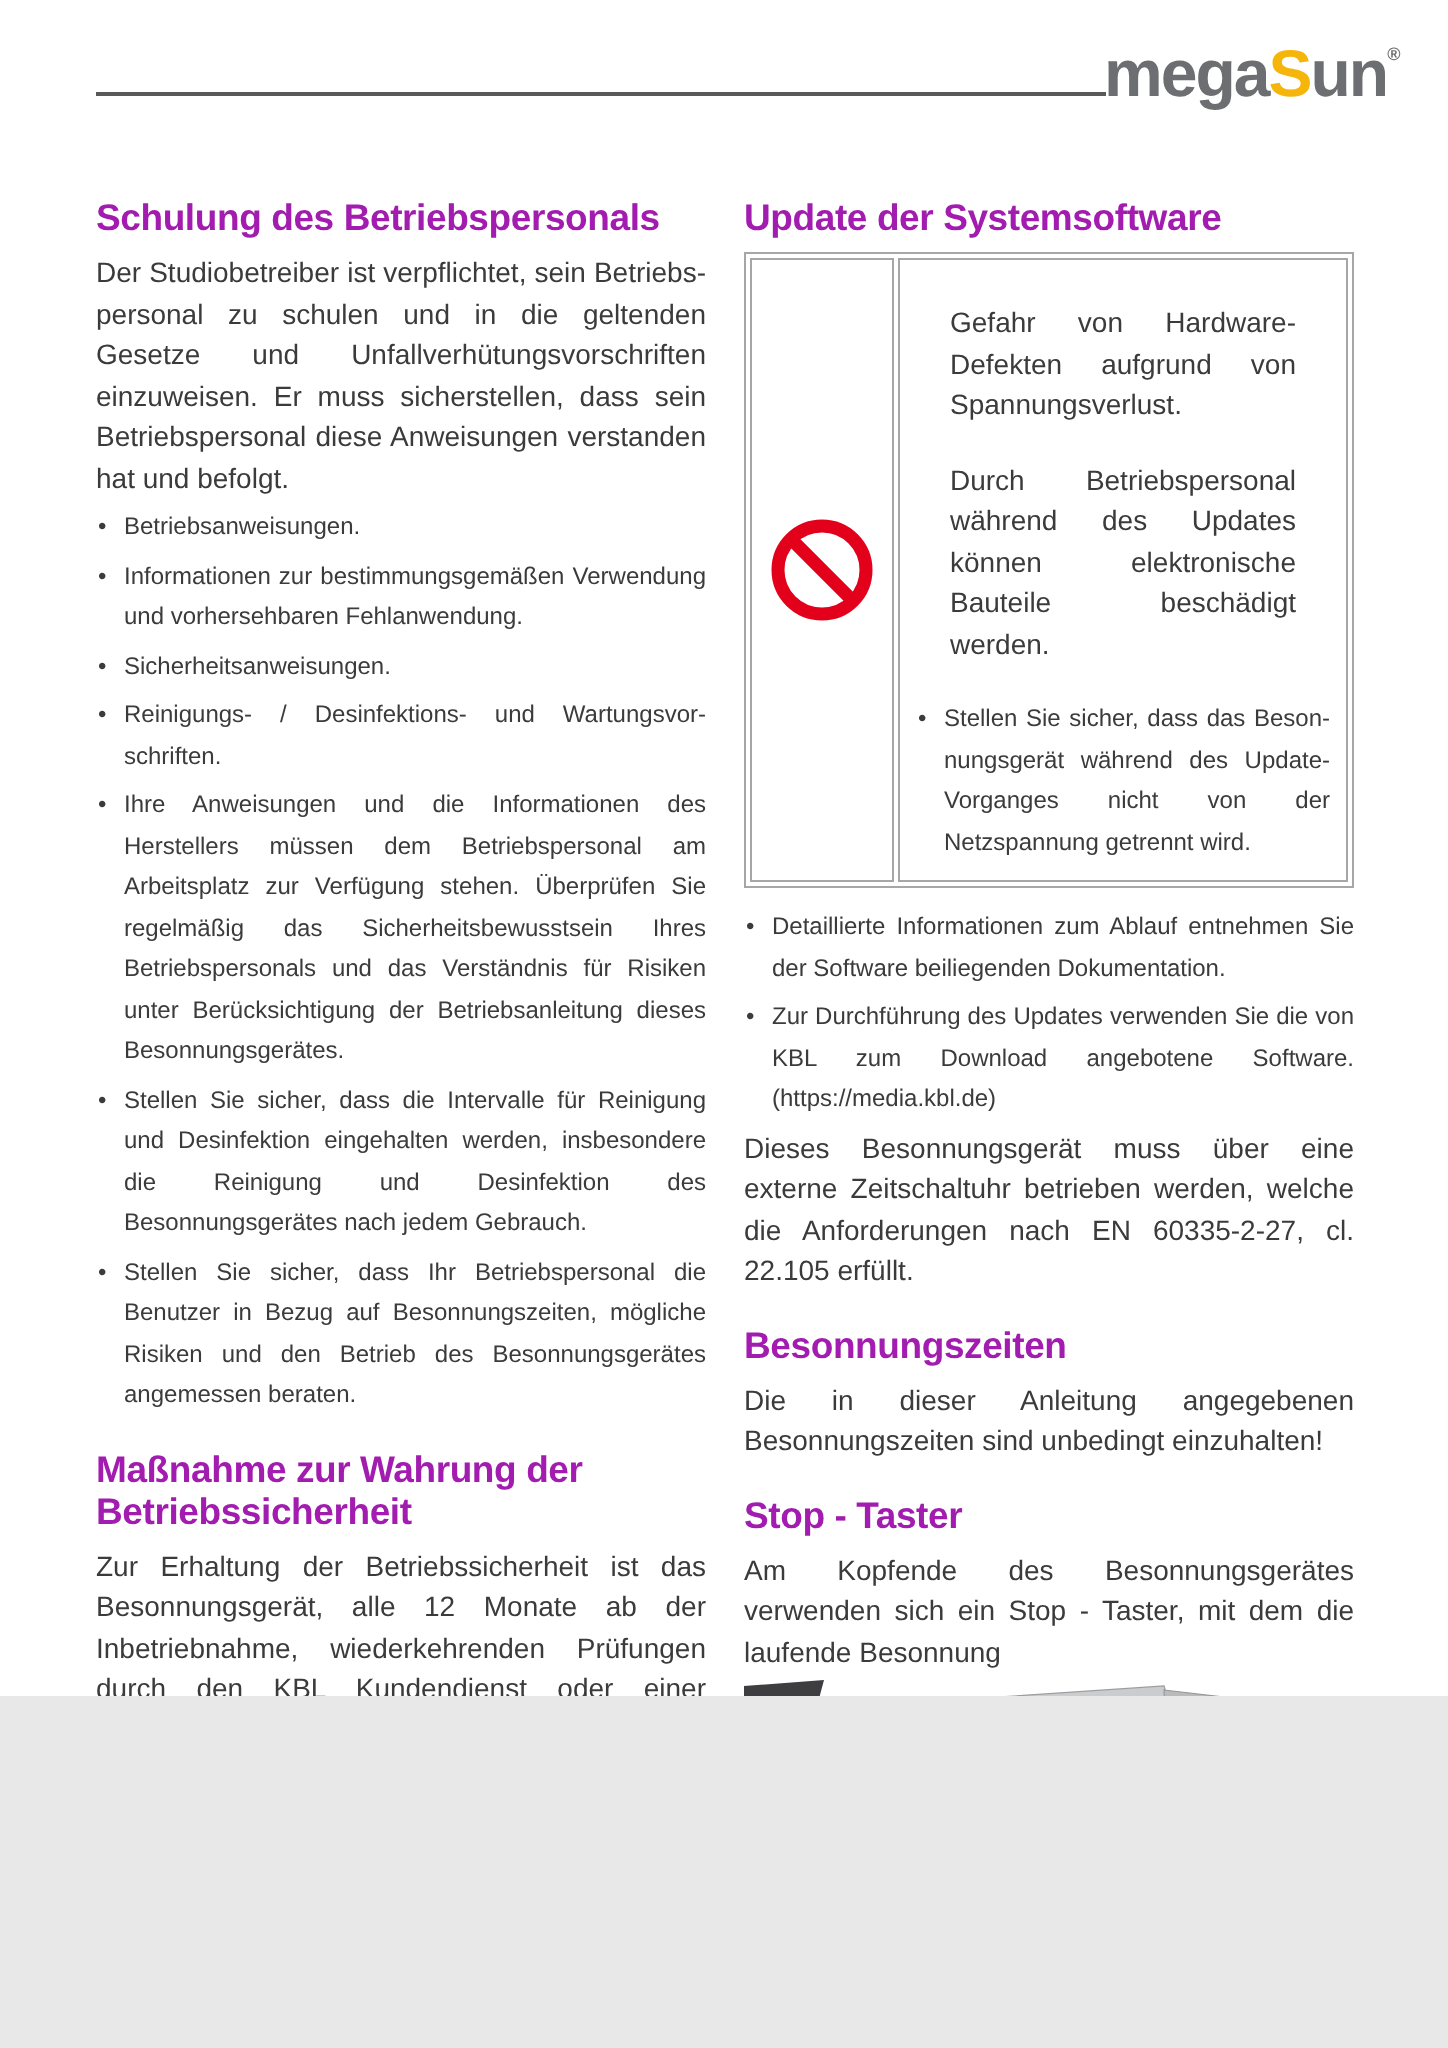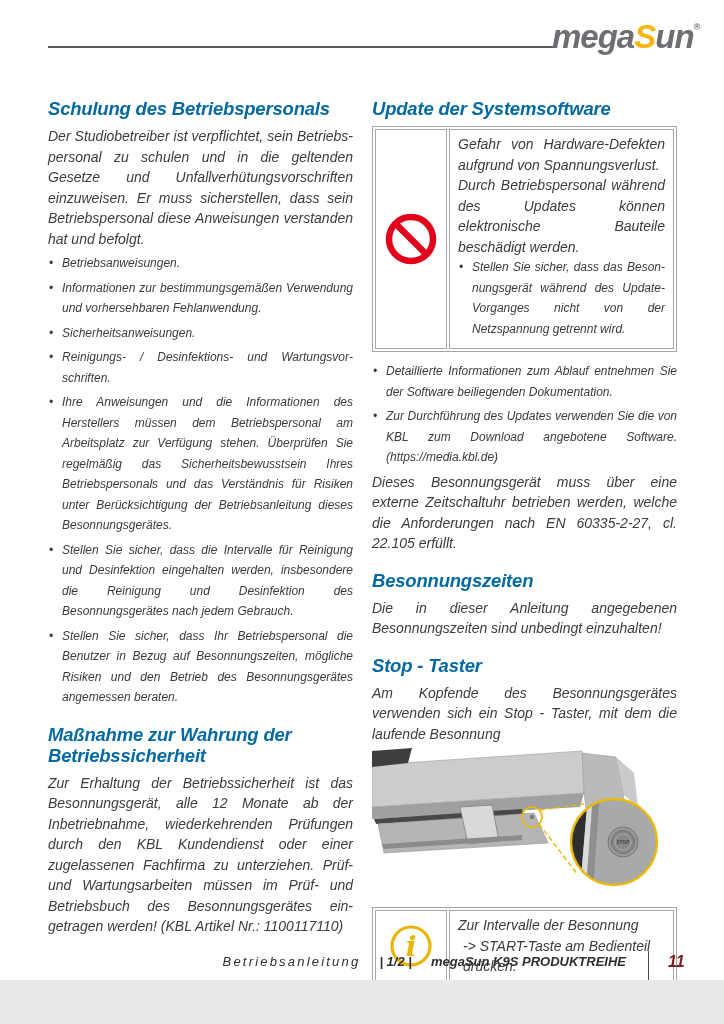--- a/index.html
+++ b/index.html
@@ -1,53 +1,53 @@
 <!DOCTYPE html>
 <html><head>
 <meta charset="utf-8">
 <style>
   html,body { margin:0; padding:0; background:#e8e8e8; }
   .page {
-    position:relative; width:724px; height:980px; margin:0 auto;
+    position:relative; width:724px; height:848px; margin:0 auto;
     background:#ffffff; overflow:hidden;
-    font-family:"Liberation Sans", sans-serif; color:#3B3B3B;font-style:italic;
+    font-family:"Liberation Sans", sans-serif; color:#3B3B3B;
   }
   
   .header-rule { position:absolute; left:48px; top:46px; width:505px; height:2px; background:#59595B; }
   .logo { position:absolute; top:18px; left:552px; font-size:33px; font-weight:bold; letter-spacing:-1px; color:#6D6E71; white-space:nowrap; }
   .logo .accent { color:#F5B50A; }
   .logo .reg { font-size:9px; vertical-align:18px; letter-spacing:0; color:#6D6E71; }
 
   
   .col { position:absolute; top:98px; width:305px; }
   .col-left { left:48px; }
   .col-right { left:372px; }
 
   h1.sec {
-    font-size:18.5px; line-height:21px; font-weight:bold; color:#0369a1;
+    font-size:18.5px; line-height:21px; font-weight:bold; color:#a21caf;
     letter-spacing:-0.2px; margin:16px 0 7px 0;
   }
   h1.sec.first { margin-top:0; }
 
   p.body { font-size:14px; line-height:20.5px; text-align:justify; margin:0; }
   p.body.nojust { text-align:left; }
 
   ul.bullets { list-style:none; margin:4px 0 0 0; padding:0; }
   ul.bullets li {
     position:relative; padding-left:14px; margin:0 0 4px 0;
     font-size:12px; line-height:20.5px; text-align:justify;
   }
   ul.bullets li::before { content:"\2022"; position:absolute; left:1px; top:0; }
 
   
   .xbox { border:1px solid #A6A6A8; padding:2px; display:flex; gap:2px; background:#fff; }
   .xbox .cell { border:1px solid #A6A6A8; }
   .xbox .icon-cell { width:70px; flex:none; display:flex; align-items:center; justify-content:center; }
   .xbox .text-cell { flex:1; padding:4px 8px 5px 8px; }
-  .xbox .text-cell p { font-size:14px; line-height:20.5px; text-align:justify; margin:0; }
+  .xbox .text-cell p { font-size:14px; line-height:20.5px; text-align:justify; margin:17px; }
   .xbox ul.bullets { margin-top:0; }
   .warning-box { margin:4px 0 9px 0; }
   .info-box { margin:4px 0 0 0; }
   .info-box .text-cell p { text-align:left; }
   .info-box .text-cell .indent { padding-left:5px; }
 
   .figure { margin:3px 0 6px 0; line-height:0; }
 
   
   .footer {

